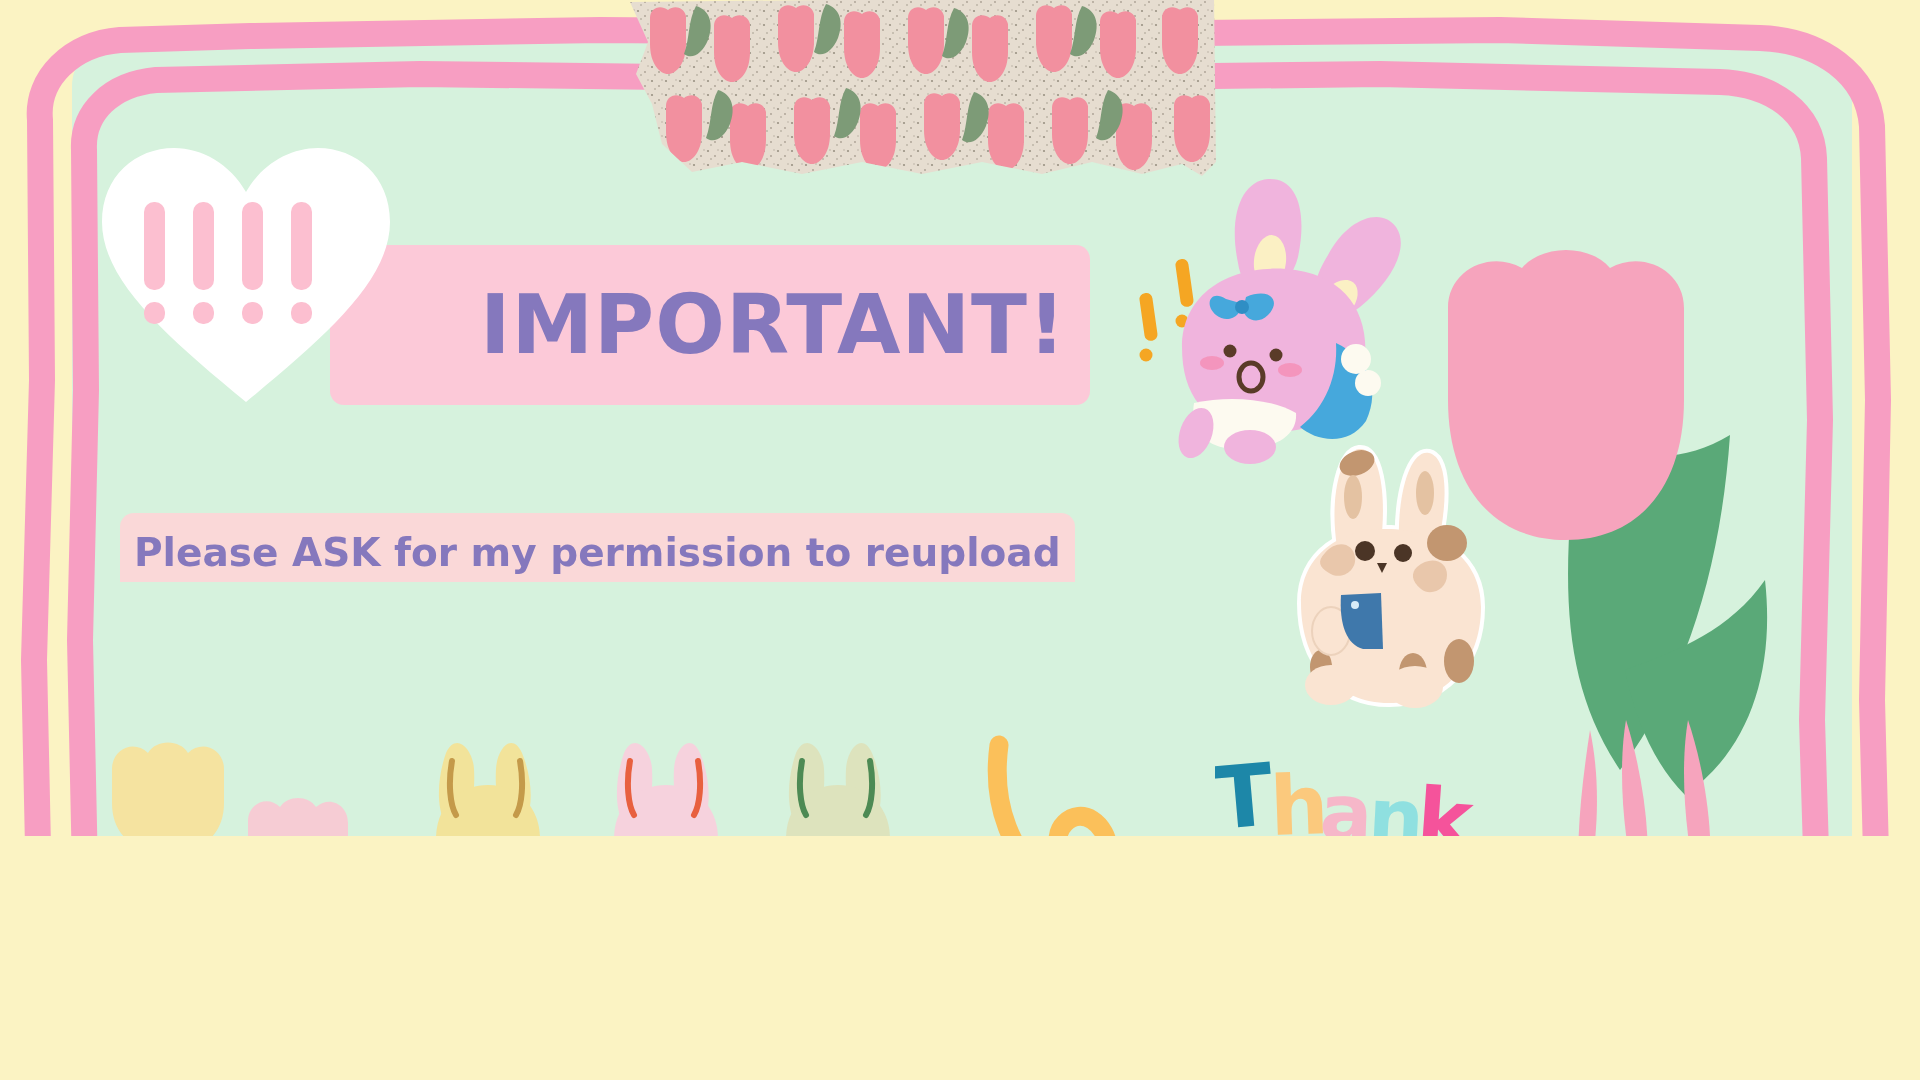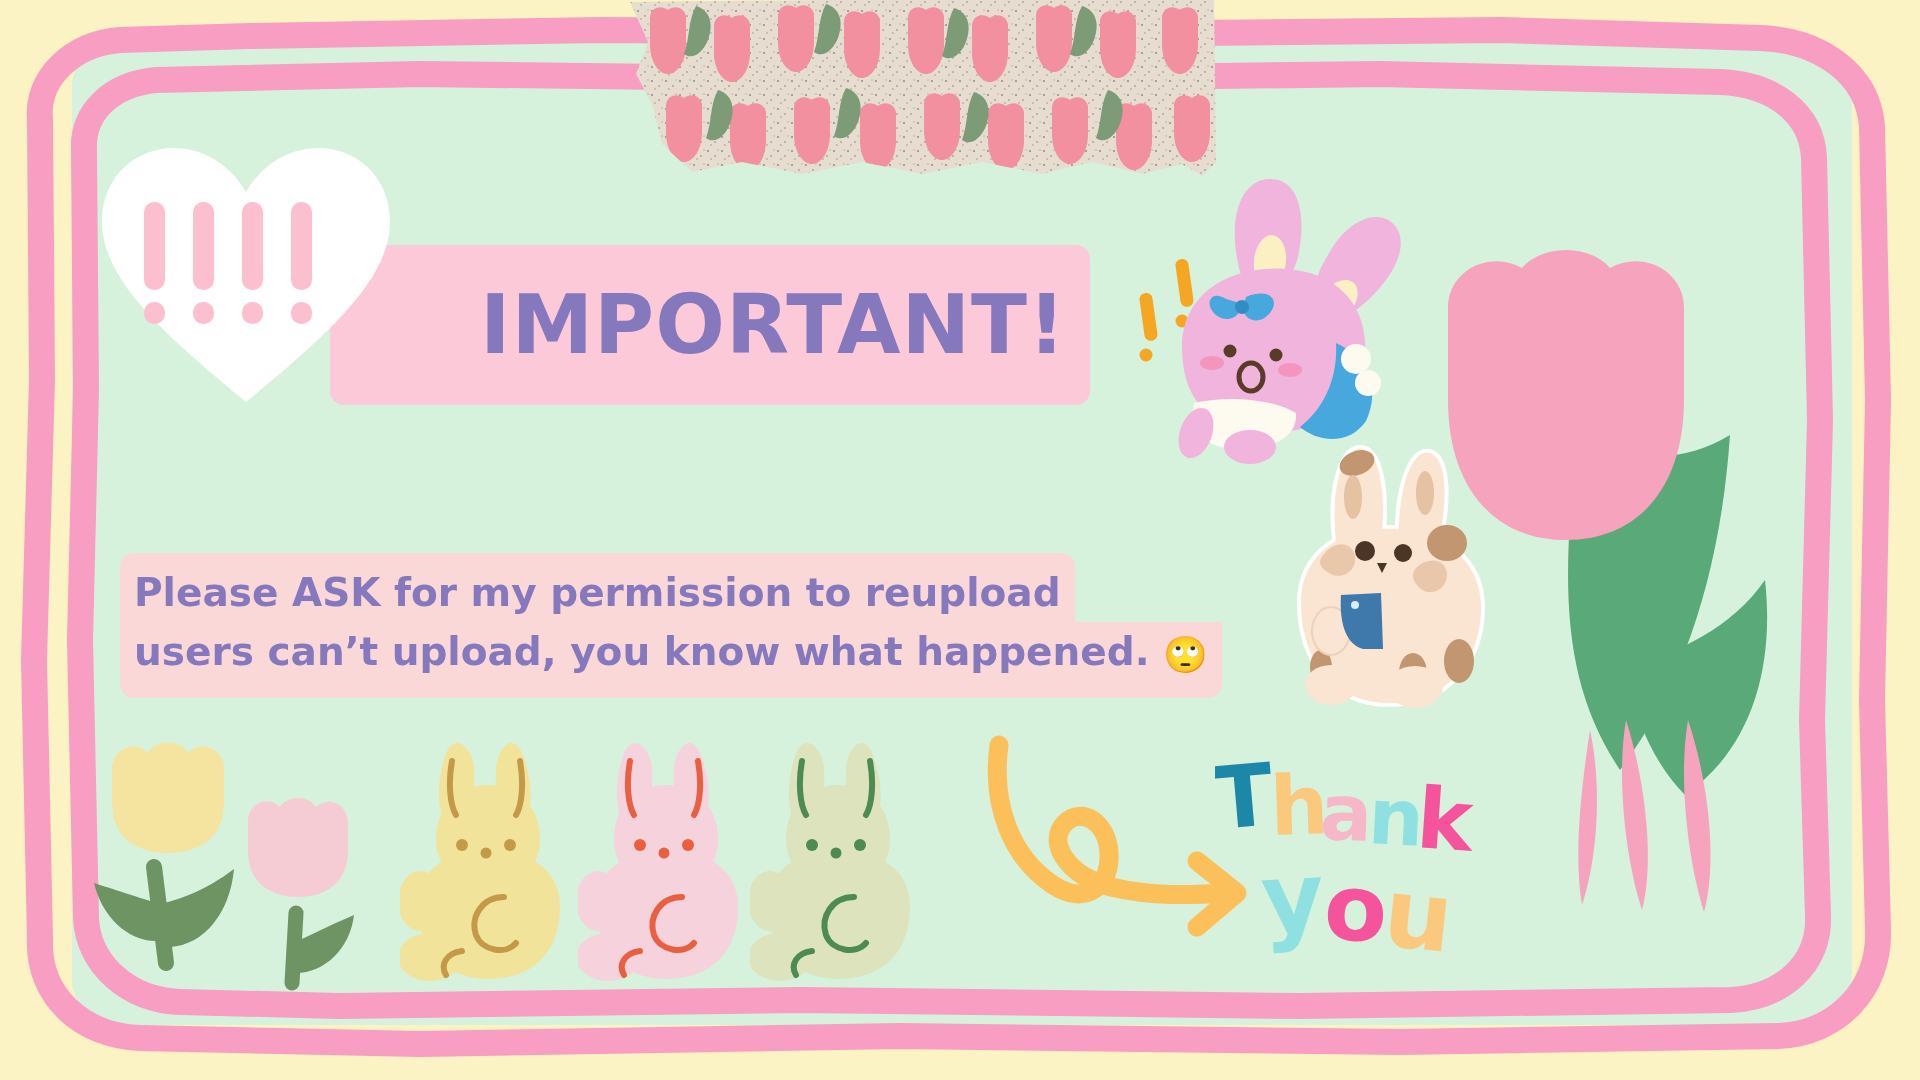--- a/index.html
+++ b/index.html
@@ -6,21 +6,21 @@
   html,body{ width:1920px; height:1080px; overflow:hidden; }
   body{
     font-family:"Liberation Sans", sans-serif;
     background:#fbf3c3;
     position:relative;
   }
 
   
   #banner{
     position:absolute; inset:0;
-    width:1920px; height:1080px;
+    width:1920px; height:836px;
     background:#fbf3c3;
     overflow:hidden;
   }
 
   
   .mint-card{
     position:absolute;
     left:72px; top:40px;
     width:1780px; height:985px;
     background:#d6f2dd;
@@ -67,21 +67,21 @@
     font-size:82px;
     letter-spacing:1px;
     color:#8578bd;
     line-height:1;
     white-space:nowrap;
   }
 
   
   .para-block{
     position:absolute;
-    left:120px; top:553px;
+    left:120px; top:513px;
     z-index:4;
   }
   .para-line{
     display:block;
     background:#fad8d8;
     color:#8578bd;
     font-family:"DejaVu Sans", sans-serif;
     font-weight:700;
     font-size:39px;
     line-height:59px;
@@ -263,21 +263,20 @@
       <rect x="195" y="162" width="21" height="22" rx="10"></rect>
     </g>
   </svg>
 
   <div class="important-bar">
     <div class="important-text">IMPORTANT!</div>
   </div>
 
   <div class="para-block">
     <span class="para-line l1"> Please ASK for my permission to reupload</span>
-    <span class="para-line l3"><span>users can’t upload, you know what happened.</span> <span class="emoji">🙄</span></span>
   </div>
 
   <svg class="sprite" id="bunny-purple" viewBox="0 0 310 300">
 
     <g>
       <rect x="58" y="94" width="13" height="48" rx="6" fill="#f5a623" transform="rotate(-8 64 118)"></rect>
       <circle cx="62" cy="156" r="6.5" fill="#f5a623"></circle>
       <rect x="22" y="128" width="13" height="48" rx="6" fill="#f5a623" transform="rotate(-8 28 152)"></rect>
       <circle cx="26" cy="190" r="6.5" fill="#f5a623"></circle>
     </g>

